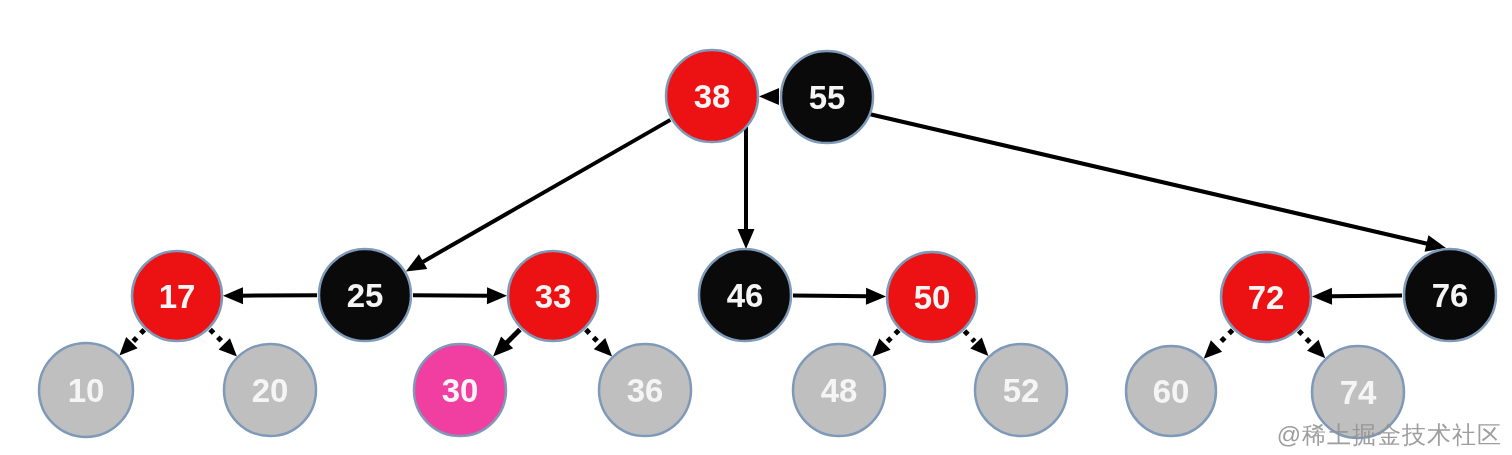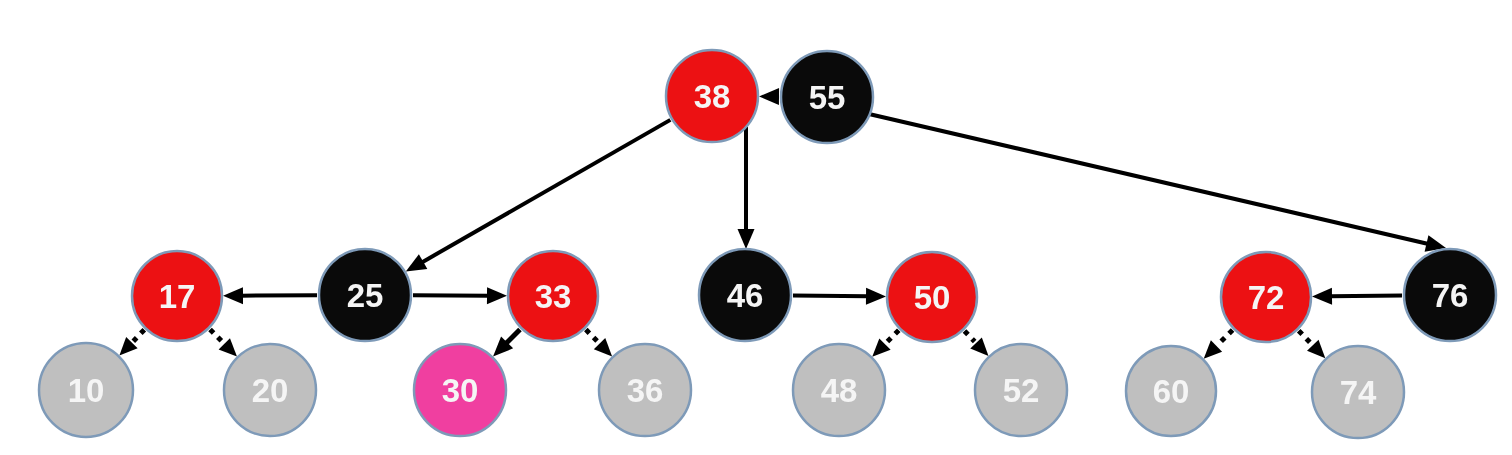--- a/index.html
+++ b/index.html
@@ -169,13 +169,14 @@
       </g>
       <g>
         <circle cx="1171" cy="391" r="45" fill="#bfbfbf" stroke="#7e9ab8" stroke-width="2.5"></circle>
         <text x="1171" y="391" text-anchor="middle" dy="0.36em" class="node-text">60</text>
       </g>
       <g>
         <circle cx="1358" cy="392" r="46" fill="#bfbfbf" stroke="#7e9ab8" stroke-width="2.5"></circle>
         <text x="1358" y="392" text-anchor="middle" dy="0.36em" class="node-text">74</text>
       </g>
     </svg>
+  <div class="watermark">@稀土掘金技术社区</div>
 </div>
 
 </body></html>

